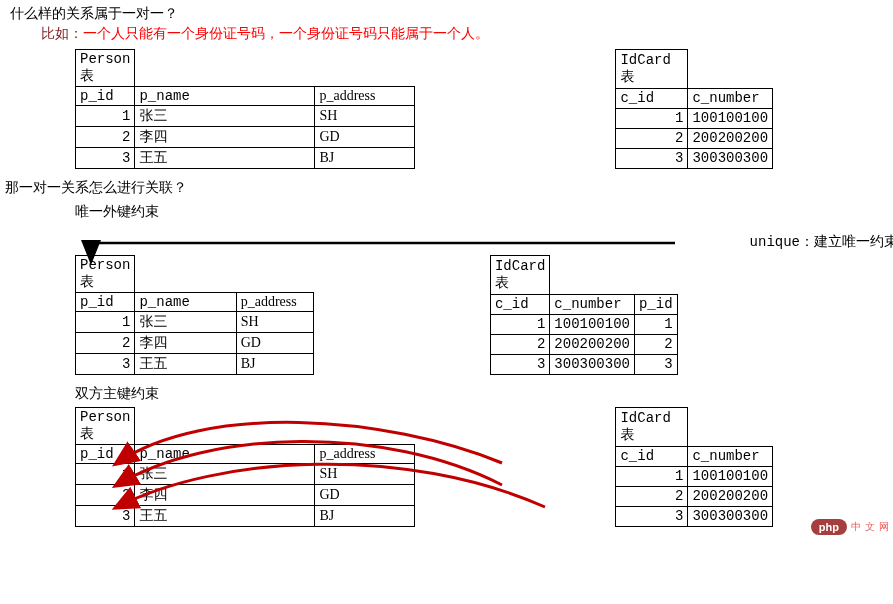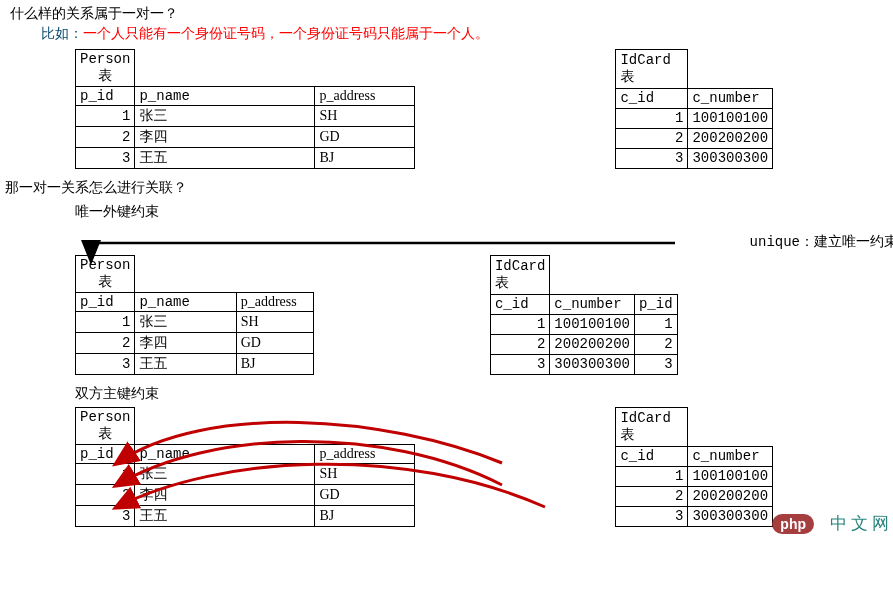--- a/index.html
+++ b/index.html
@@ -27,21 +27,21 @@
     td {
       border: 1px solid #000;
       padding: 1px 4px;
       height: 18px;
       box-sizing: border-box;
     }
     .person-table td:nth-child(1) { width: 56px; text-align: right; }
     .person-table td:nth-child(2) { width: 80px; font-family: Liberation Mono, monospace; }
     .person-table td:nth-child(3) { width: 100px; font-family: Liberation Serif, serif; }
     .person-table .hdr td { text-align: left; }
-    .person-table .title td:nth-child(1) { width: 56px; text-align:center;}
+    .person-table .title td:nth-child(1) { width: 56px; text-align:left;}
     .person-table .title td:nth-child(2) { width: 180px; border:none; border-bottom:1px solid #000;}
     
     .idcard-table td:nth-child(1) { width: 72px; text-align: right; }
     .idcard-table td:nth-child(2) { width: 80px; text-align: right;}
     .idcard-table .hdr td { text-align: left; }
     .idcard-table .title td:nth-child(1) { width: 72px; text-align:left;}
     .idcard-table .title td:nth-child(2) { border:none; border-bottom:1px solid #000;}
     
     .idcard-table3 td:nth-child(1) { width: 72px; text-align: right; }
     .idcard-table3 td:nth-child(2) { width: 80px; text-align: right;}
@@ -55,30 +55,30 @@
     .unique-label { font-family: "Courier New", monospace; margin-left: 12px; white-space: nowrap; }
     .section2 { position: relative; }
     .svg-overlay { position: absolute; left: 0; top: 0; pointer-events: none; }
     .watermark {
       position: absolute; right: 5px; bottom: -8px;
       display: flex; align-items: center; opacity: 0.9;
       font-family: Arial, sans-serif;
     }
     .wm-badge {
       background: #9C2B2B; color: #fff; border-radius: 10px;
-      padding: 2px 8px; font-size: 14px; font-weight: bold;
-    }
-    .wm-text { color: #0f766e; font-size: 17px; margin-left: 16px; letter-spacing: 4px;}
+      padding: 2px 8px; font-size: 11px; font-weight: bold;
+    }
+    .wm-text { color: #ef4444; font-size: 10px; margin-left: 4px; letter-spacing: 4px;}
   </style>
 </head>
 <body>
 
 <div class="q1">什么样的关系属于一对一？</div>
 <div class="red">
-  <span style="color:#0c4a6e">比如：</span><span>一个人只能有一个身份证号码，一个身份证号码只能属于一个人。</span>
+  <span style="color:#7f1d1d">比如：</span><span>一个人只能有一个身份证号码，一个身份证号码只能属于一个人。</span>
 </div>
 
 <div class="tables-row">
   <table class="person-table">
     <tbody>
         <tr class="title">
           <td>Person表</td>
           <td></td>
         </tr>
     <tr class="hdr">

